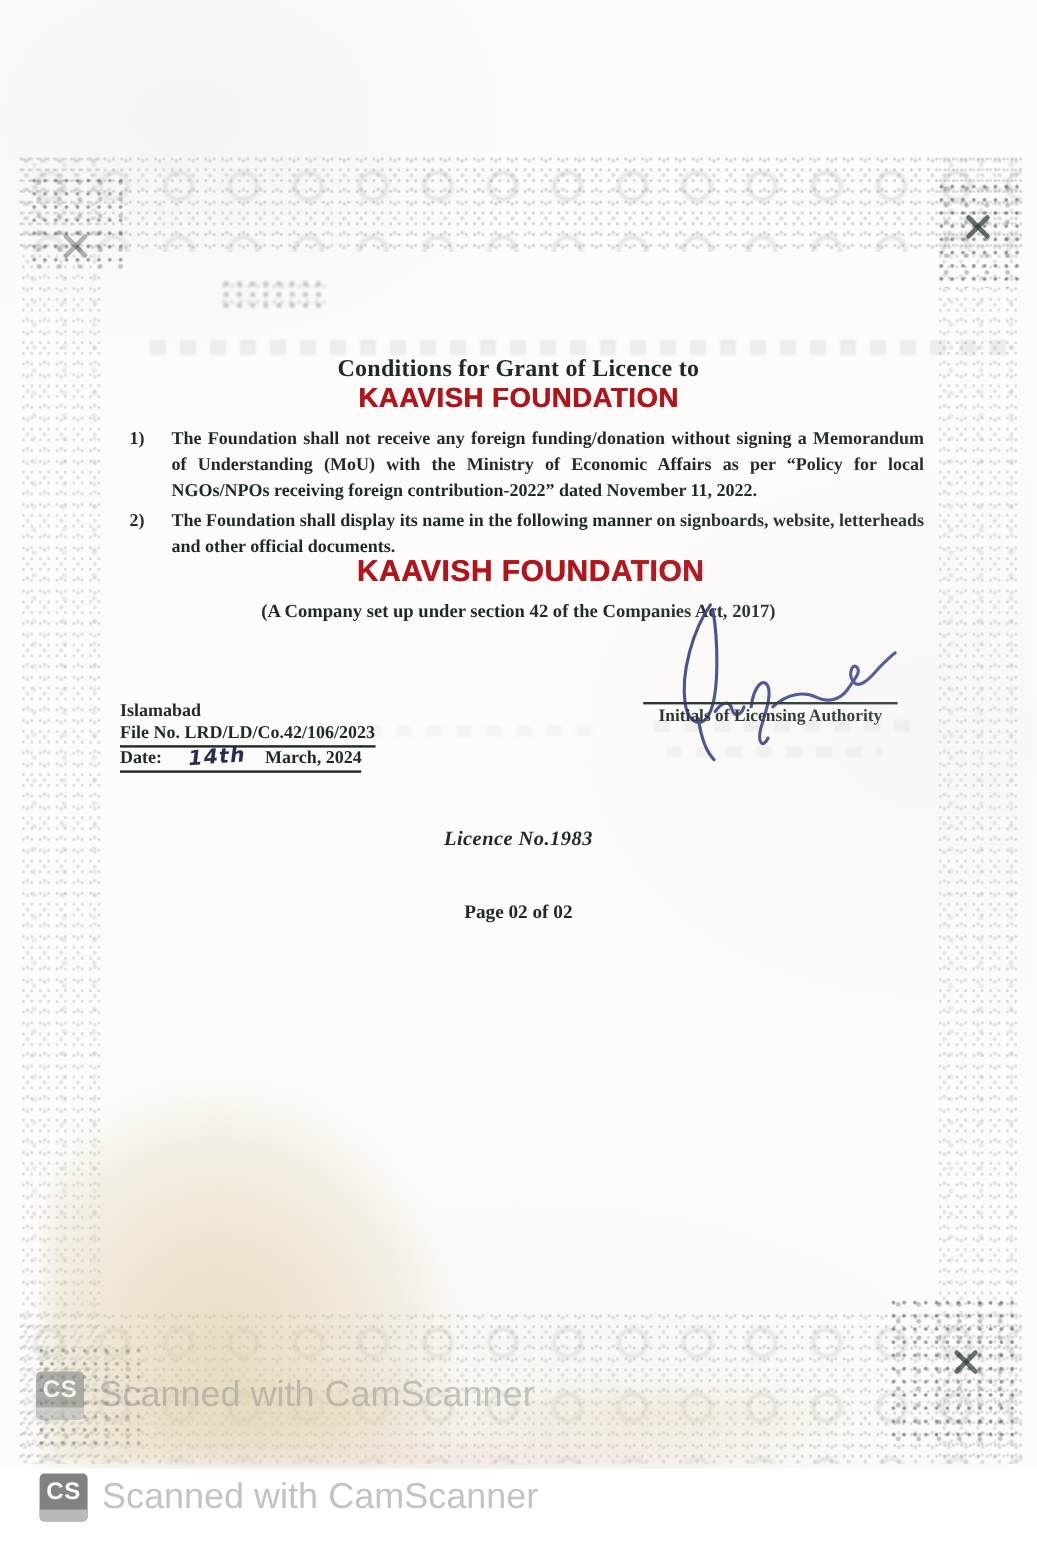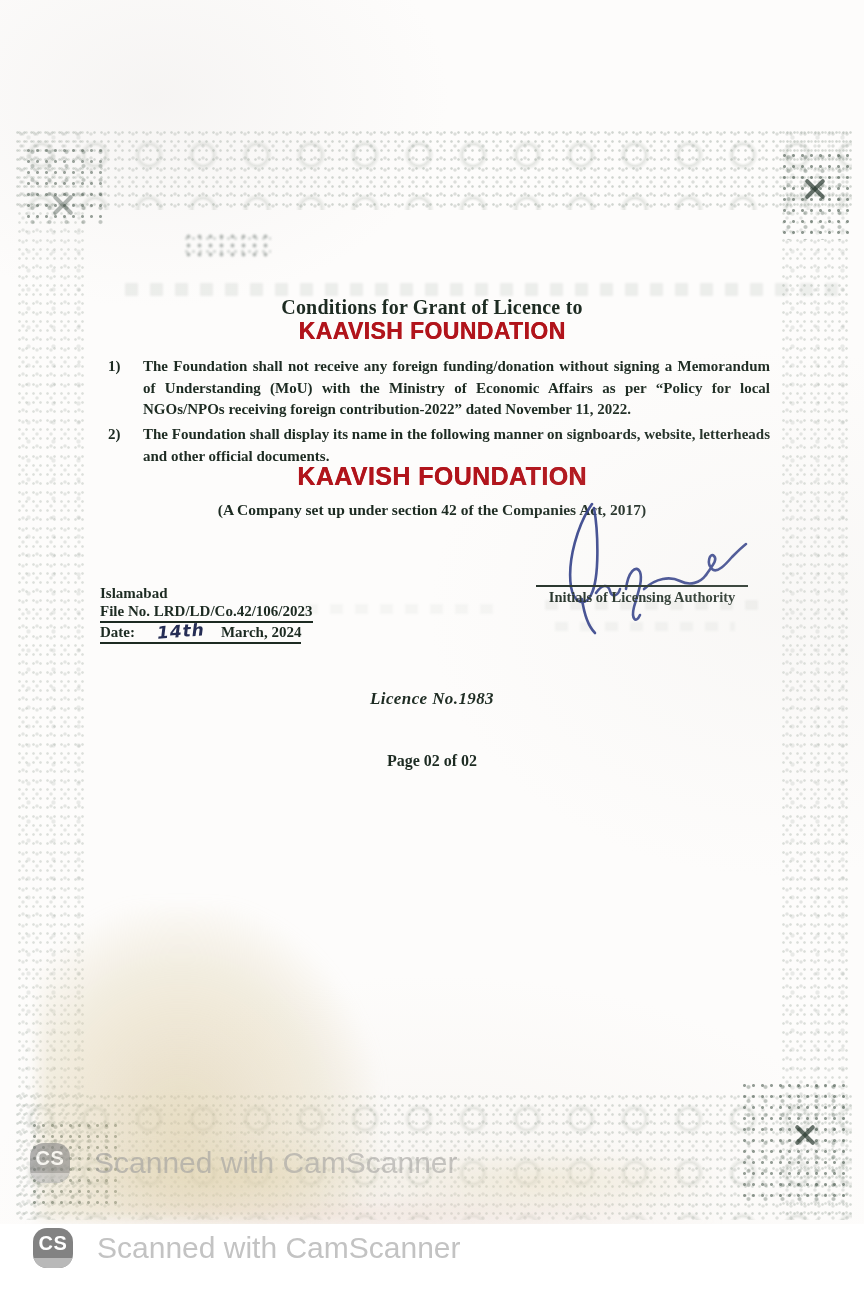--- a/index.html
+++ b/index.html
@@ -90,26 +90,26 @@
   .hand{font-family:"DejaVu Sans", sans-serif;font-style:italic;font-weight:bold;
     color:#262e55;font-size:17px;transform:rotate(-4deg);display:inline-block;
     margin:0 14px 0 22px;letter-spacing:1px;}
   .date-rest{margin-left:2px;}
   .licence-no{position:absolute;left:0;top:689px;width:864px;text-align:center;
     font-size:17px;font-weight:bold;font-style:italic;letter-spacing:0.4px;}
   .page-label{position:absolute;left:0;top:752px;width:864px;text-align:center;
     font-size:16px;font-weight:bold;}
   
   .cs-row{display:flex;align-items:center;}
-  .cs-logo{position:relative;width:40px;height:40px;border-radius:14px;overflow:hidden;
+  .cs-logo{position:relative;width:40px;height:40px;border-radius:4px;overflow:hidden;
     background:#828282;flex:0 0 40px;display:flex;align-items:center;justify-content:center;}
   .cs-logo .cs-txt{color:#ffffff;font-family:"Liberation Sans", sans-serif;font-weight:bold;
     font-size:20px;letter-spacing:0.5px;margin-bottom:9px;}
   .cs-logo .cs-strip{position:absolute;left:0;right:0;bottom:0;height:10px;background:#b9b9b9;}
-  .cs-text{font-family:"Liberation Sans", sans-serif;color:#9a9a9a;font-size:30px;margin-left:24px;}
+  .cs-text{font-family:"Liberation Sans", sans-serif;color:#9a9a9a;font-size:30px;margin-left:12px;}
   .wm-inscan{position:absolute;left:30px;top:1143px;opacity:0.62;}
   .footer-bar{position:absolute;left:0;top:1224px;width:864px;height:72px;background:#ffffff;}
   .footer-bar .cs-row{position:absolute;left:33px;top:4px;}
   .footer-bar .cs-text{color:#c3c3c3;}
 </style>
 </head>
 <body>
 
 <div class="page">
 

